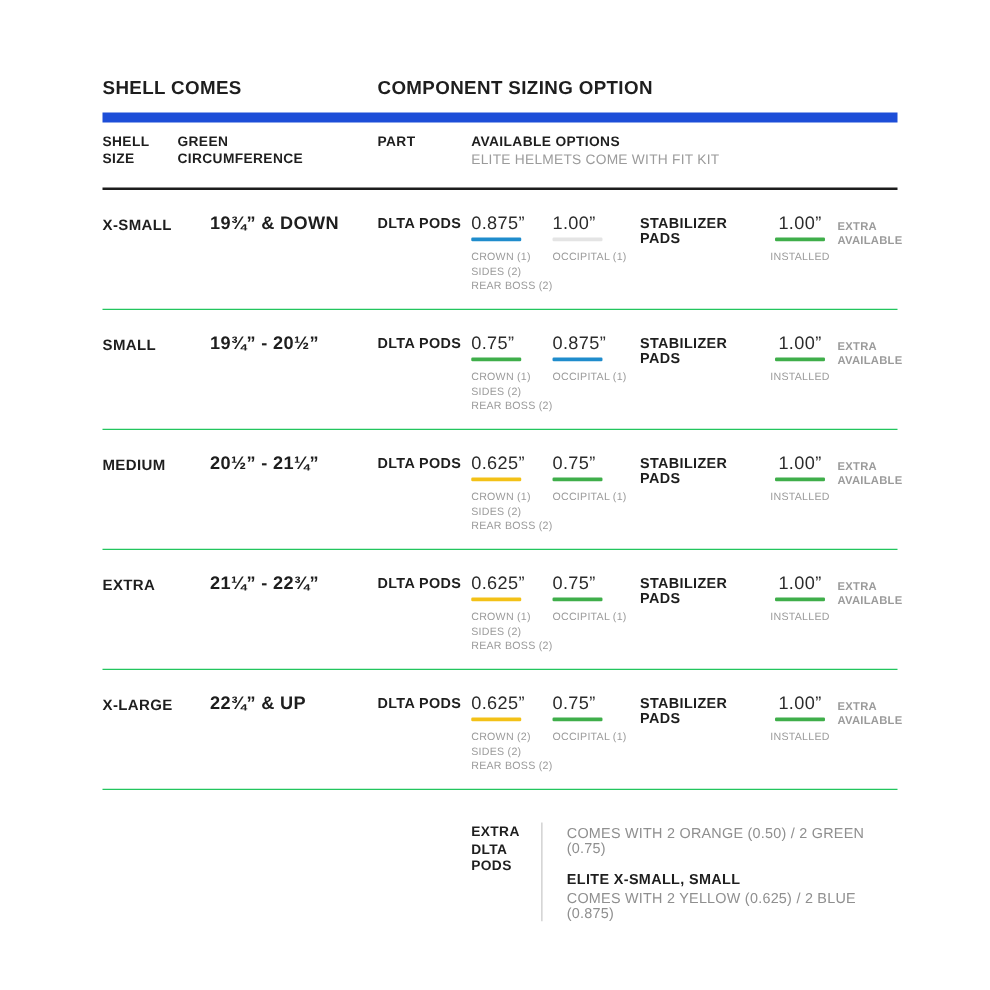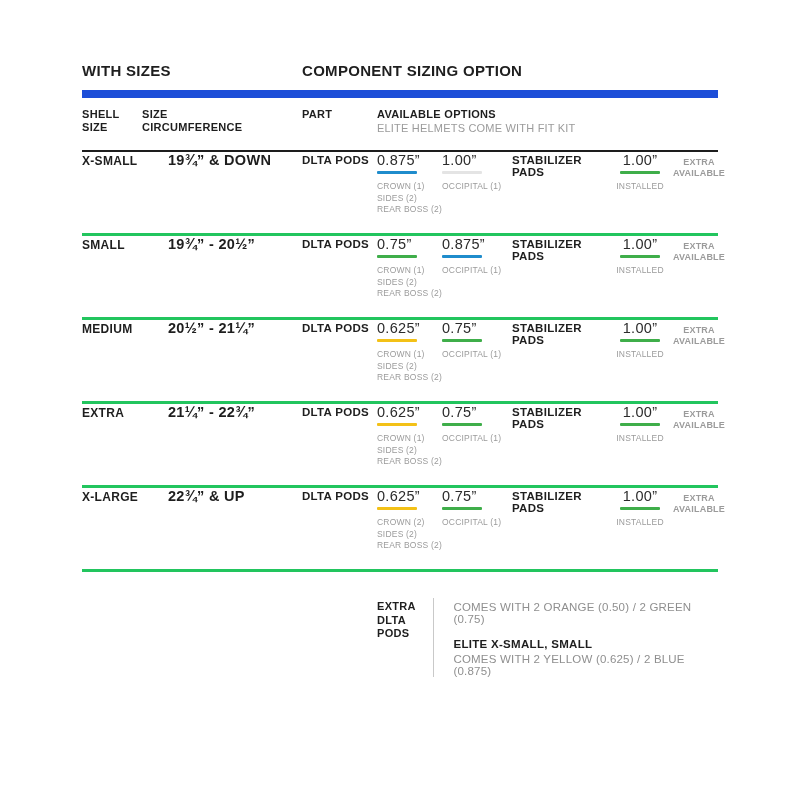--- a/index.html
+++ b/index.html
@@ -22,61 +22,62 @@
     padding:10px 0 15px;
   }
   .hcell{font-size:11px;font-weight:bold;line-height:13px;letter-spacing:.3px;}
   .h-size{width:40px;}
   .h-circ{max-width:100px;}
   .opt-sub{color:#9b9b9b;font-weight:normal;font-size:11px;letter-spacing:.2px;margin-top:1px;line-height:13px;}
 
   
   .row{
     display:grid;grid-template-columns:60px 160px 75px 1fr;
-    border-bottom:3px solid #22c55e;height:84px;box-sizing:border-box;
+    border-bottom:1px solid #22c55e;height:96px;box-sizing:border-box;
+    padding-top:19px;
   }
   .c-size{font-size:12px;font-weight:bold;letter-spacing:.3px;padding-top:2px;}
   .c-circ{font-size:14.5px;font-weight:bold;letter-spacing:.3px;padding-left:26px;}
   .c-part{font-size:11.5px;font-weight:bold;letter-spacing:.3px;padding-top:2px;}
   .c-options{display:flex;align-items:flex-start;}
 
   .pod{width:65px;}
   .pod.second{width:70px;}
   .pod-size{font-size:14.5px;font-weight:normal;color:#2b2b2b;letter-spacing:.3px;line-height:16px;}
   .underline{width:40px;height:3px;margin:3px 0 7px;border-radius:1px;background:#e4e4e4;}
   .pod-label{font-size:8.5px;font-weight:normal;color:#9b9b9b;line-height:11.5px;letter-spacing:.2px;white-space:nowrap;}
 
   .stab-label{width:102px;font-size:11.5px;font-weight:bold;letter-spacing:.3px;padding-top:2px;}
   .stab{width:52px;display:flex;flex-direction:column;align-items:center;}
   .stab .underline{margin:3px 0 7px;}
   .extra{width:58px;margin-left:4px;font-size:9px;font-weight:bold;color:#9b9b9b;
-         text-align:center;line-height:11px;letter-spacing:.2px;padding-top:5px;}
+         line-height:11px;letter-spacing:.2px;padding-top:5px;}
 
   
   .footer{display:flex;margin-left:295px;margin-top:26px;}
   .footer-label{width:52px;font-size:11px;font-weight:bold;line-height:13.5px;letter-spacing:.3px;padding-top:2px;}
   .footer-divider{width:1px;background:#c9c9c9;margin-left:6px;}
   .footer-notes{padding-left:19px;}
   .note-title{font-size:11.5px;font-weight:bold;letter-spacing:.3px;}
   .note-text{font-size:11.5px;color:#8f8f8f;letter-spacing:.2px;margin-top:3px;}
   .note + .note{margin-top:13px;}
 </style>
 </head>
 <body>
 
 <div class="page">
 
   <div class="titles">
-    <div class="title-left">WITH SIZES</div>
+    <div class="title-left">SHELL COMES</div>
     <div class="title-right">COMPONENT SIZING OPTION</div>
   </div>
 
   <div class="thead">
     <div class="hcell h-size">SHELL SIZE</div>
-    <div class="hcell h-circ">SIZE CIRCUMFERENCE</div>
+    <div class="hcell h-circ">GREEN CIRCUMFERENCE</div>
     <div class="hcell">PART</div>
     <div class="hcell">
       <div>AVAILABLE OPTIONS</div>
       <div class="opt-sub">ELITE HELMETS COME WITH FIT KIT</div>
     </div>
   </div>
 
   <div class="row">
     <div class="c-size">X-SMALL</div>
     <div class="c-circ">19¾” &amp; DOWN</div>

